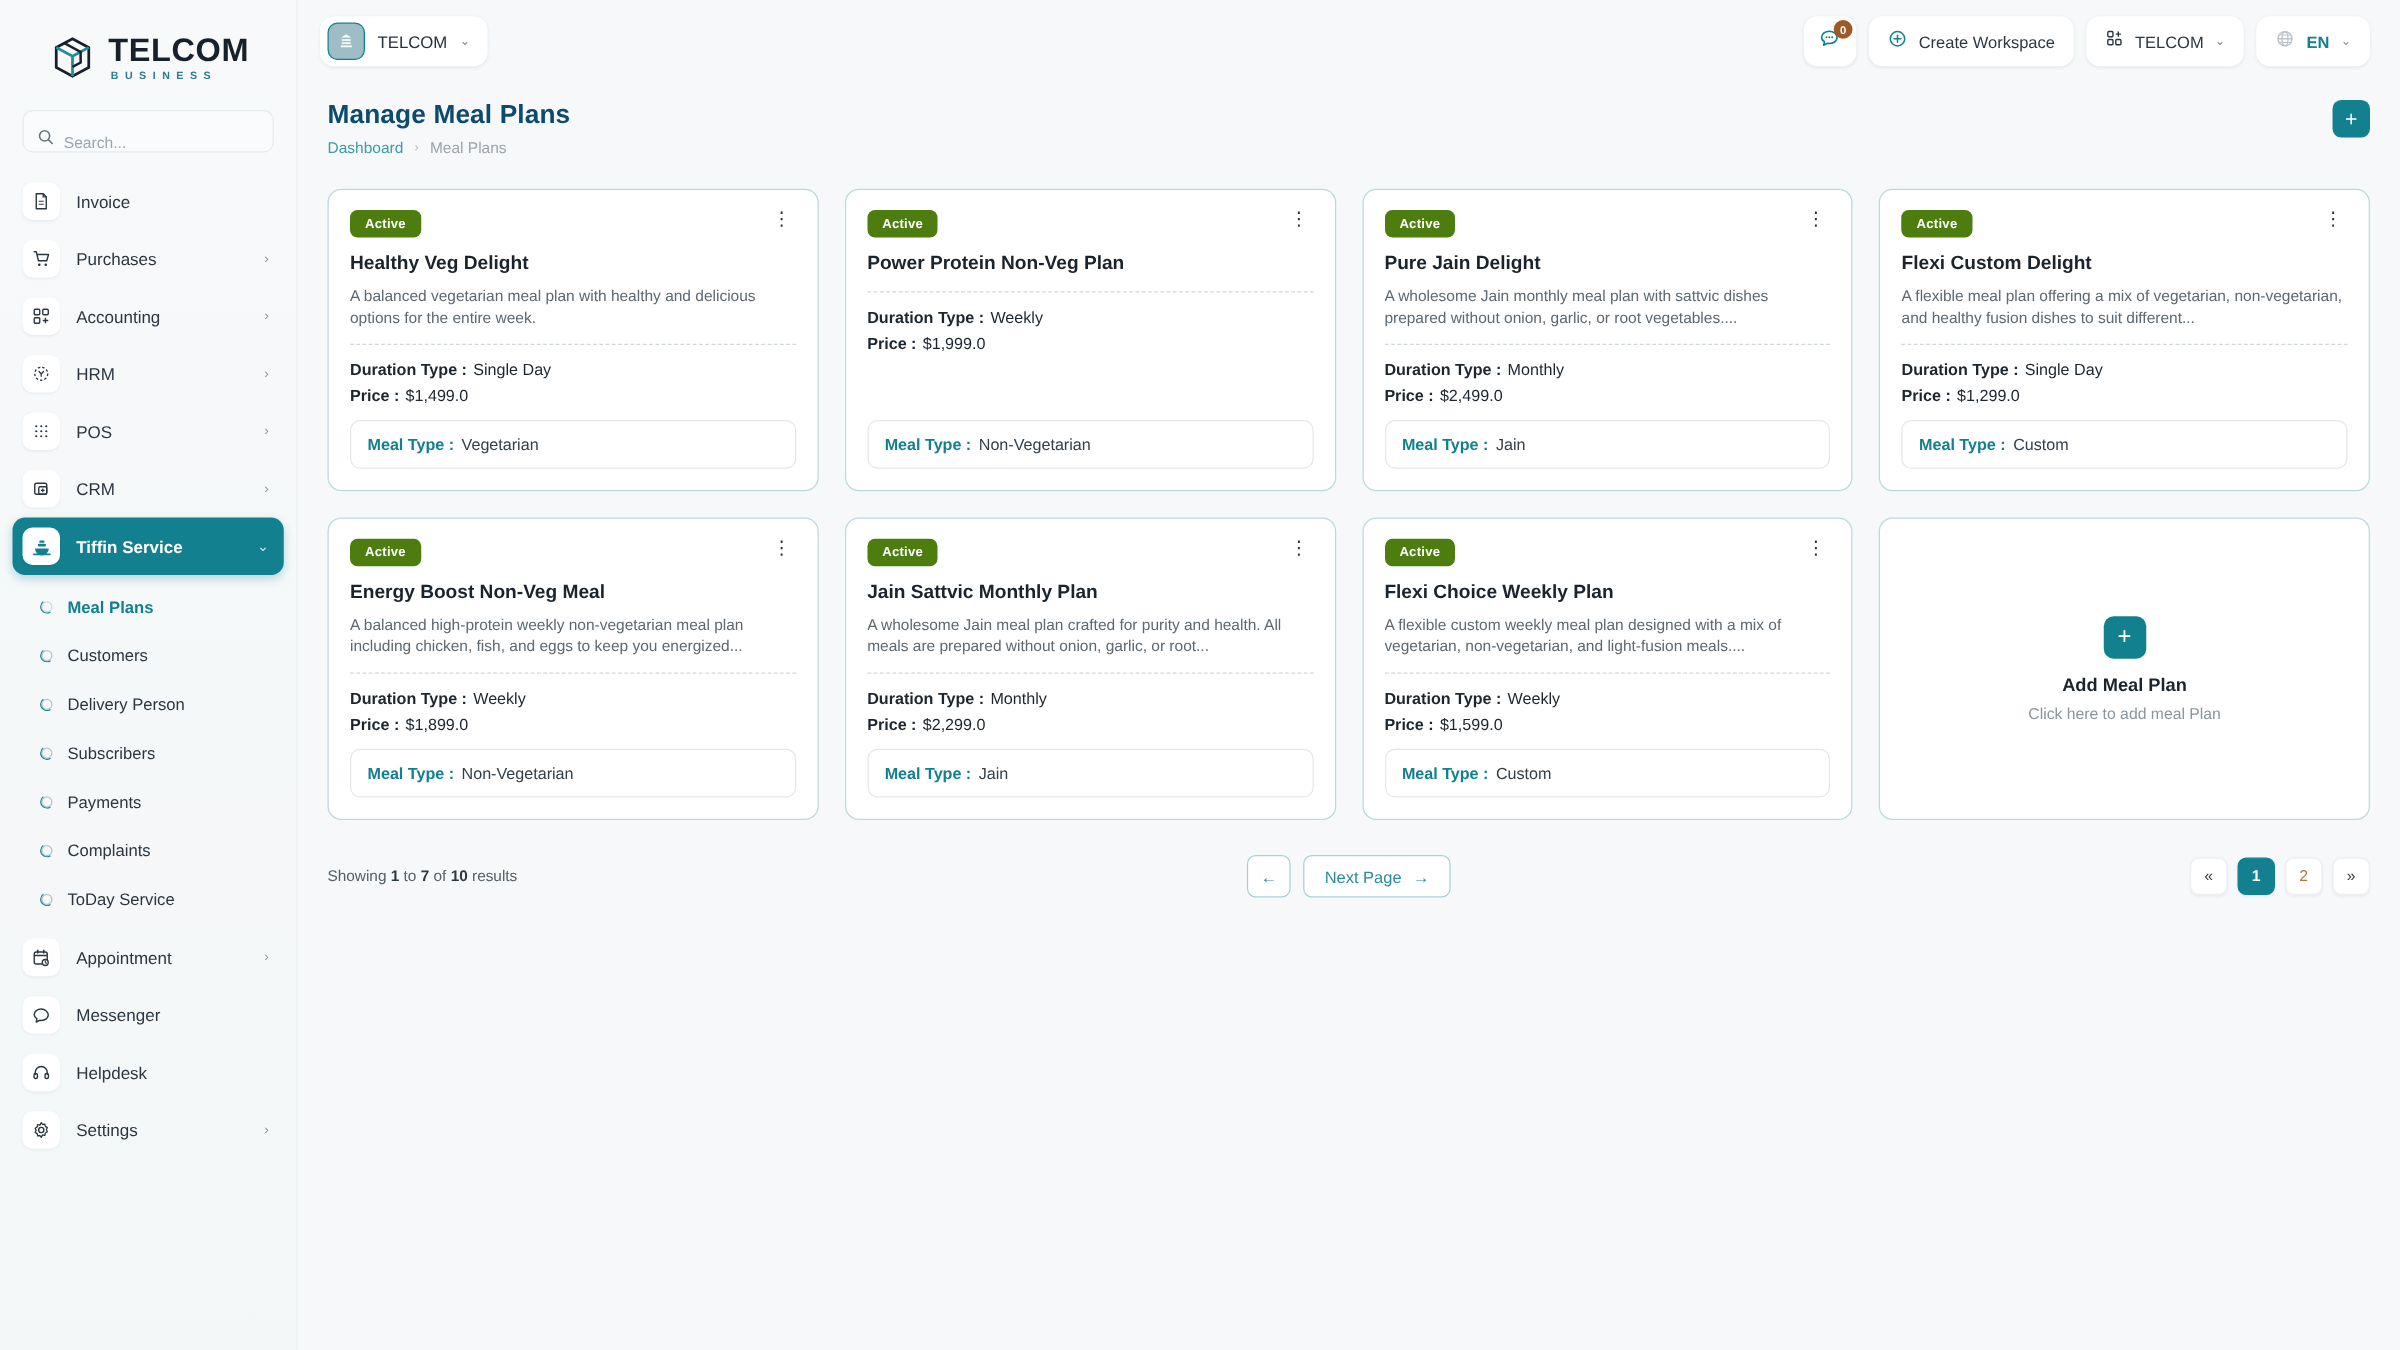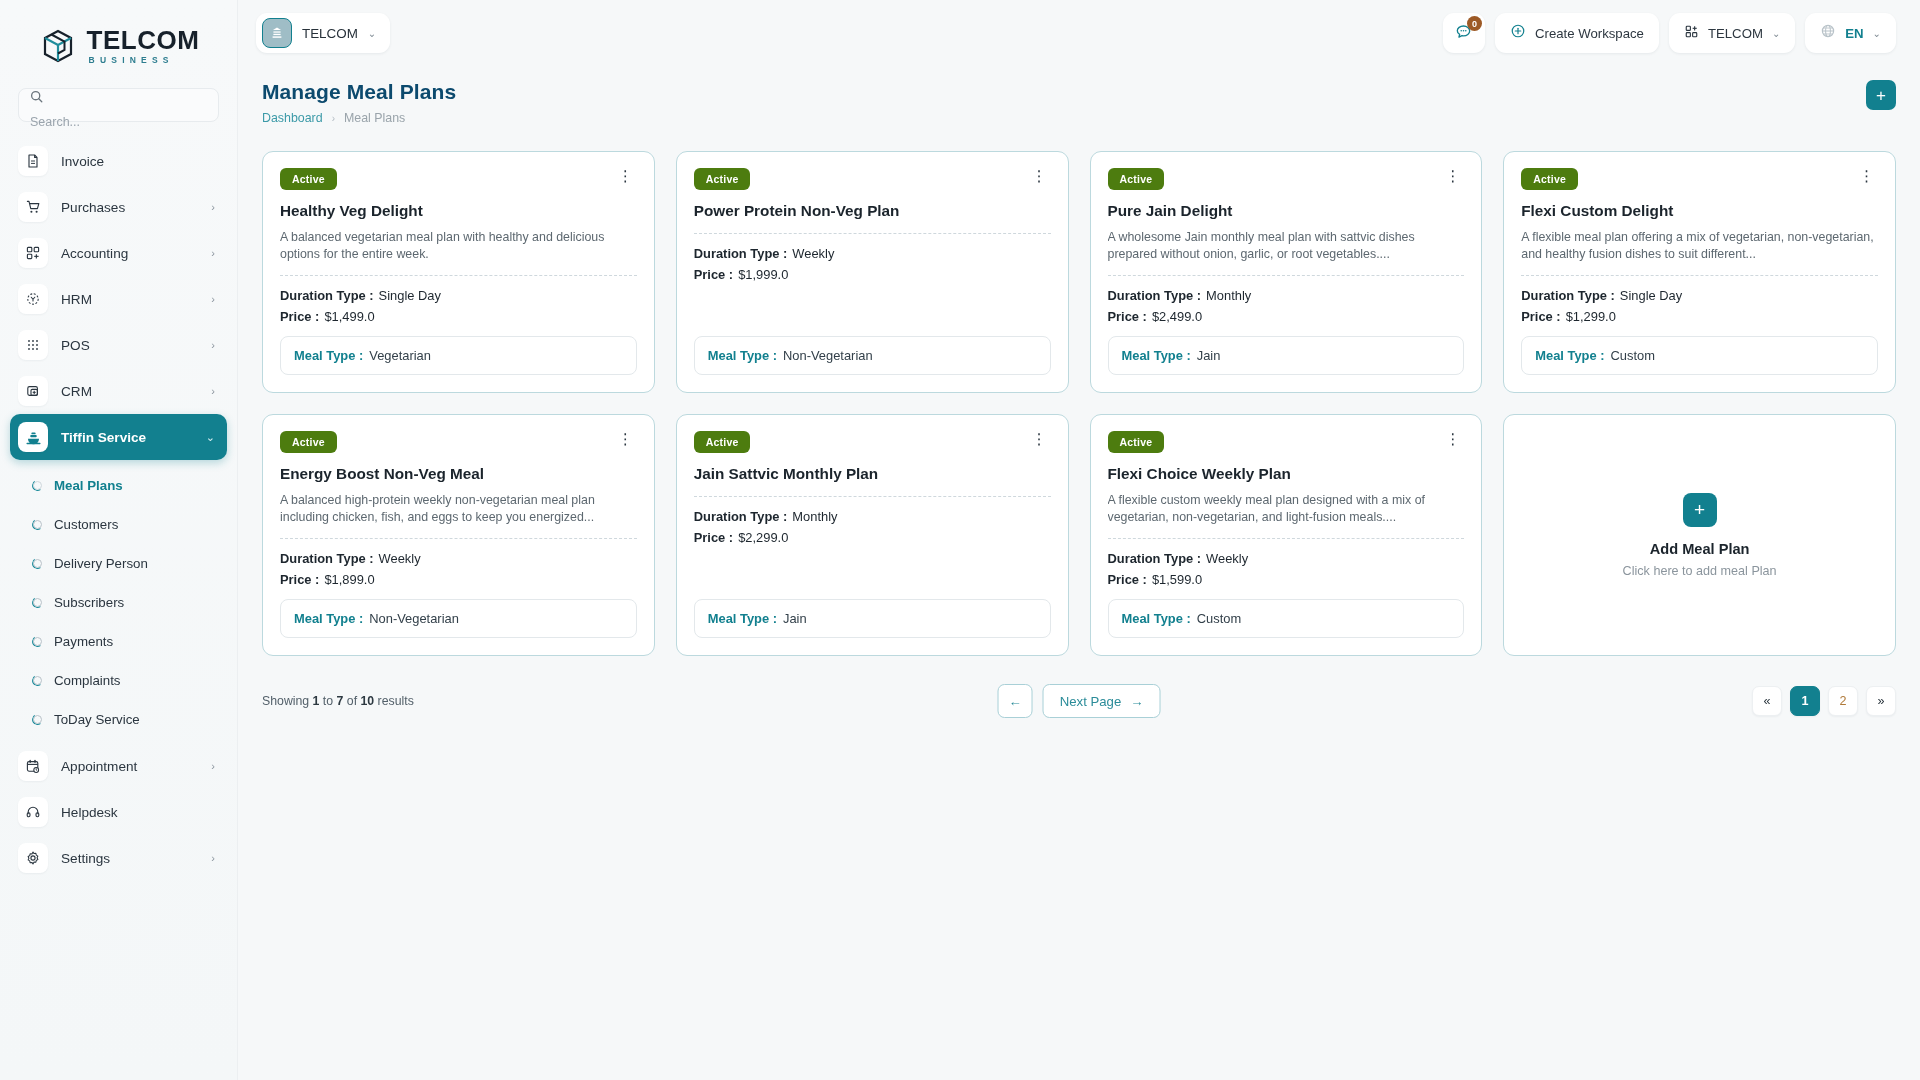--- a/index.html
+++ b/index.html
@@ -30,21 +30,21 @@
     font-size: 26px; font-weight: 700; letter-spacing: .5px;
     color: #17212b; font-family: "Liberation Sans", sans-serif;
   }
   .logo-sub {
     font-size: 8.5px; letter-spacing: 5.2px; color: #2d7d8f;
     font-weight: 700; margin-top: 3px; padding-left: 2px;
   }
   .search-box {
     margin: 2px 18px 0 18px; height: 34px;
     background: #fafbfc; border: 1px solid #e7ebee; border-radius: 8px;
-    display: flex; align-items: flex-start; gap: 8px; padding: 0 11px; flex-direction: column;
+    display: flex; align-items: flex-end; gap: 8px; padding: 0 11px;
   }
   .search-box input {
     border: none; outline: none; background: transparent;
     font-size: 12.5px; color: #5b6670; width: 100%;
     font-family: "Liberation Sans", sans-serif;
   }
   .search-box input::placeholder { color: #9aa4ad; }
 
   .nav { margin-top: 16px; flex: 1; overflow: hidden; padding-bottom: 10px;}
   .nav-item {
@@ -381,20 +381,29 @@
             <line x1="6.5" y1="2.8" x2="6.5" y2="5.6" stroke="#2b3640" stroke-width="1.4" stroke-linecap="round"></line>
             <line x1="12.5" y1="2.8" x2="12.5" y2="5.6" stroke="#2b3640" stroke-width="1.4" stroke-linecap="round"></line>
             <circle cx="14" cy="15" r="3" fill="#fff" stroke="#2b3640" stroke-width="1.3"></circle>
             <path d="M14 13.4V15l1 .8" stroke="#2b3640" stroke-width="1.1" fill="none" stroke-linecap="round"></path>
           </svg>
       </span>
       <span class="lbl">Appointment</span>
       <span class="chev">›</span>
     </div>
 
+    <div class="nav-item">
+      <span class="ico">
+        <svg width="16" height="16" viewBox="0 0 20 20">
+            <path d="M10 4c-3.9 0-7 2.4-7 5.4 0 1.7 1 3.2 2.6 4.2L5 17l3.4-1.7c.5.1 1 .15 1.6.15 3.9 0 7-2.4 7-5.4S13.9 4 10 4z" fill="none" stroke="#2b3640" stroke-width="1.4" stroke-linejoin="round"></path>
+          </svg>
+      </span>
+      <span class="lbl">Messenger</span>
+      <span class="chev"></span>
+    </div>
 
     <div class="nav-item">
       <span class="ico">
         <svg width="16" height="16" viewBox="0 0 20 20">
             <path d="M4 12v-2a6 6 0 0 1 12 0v2" fill="none" stroke="#2b3640" stroke-width="1.4" stroke-linecap="round"></path>
             <rect x="2.8" y="11" width="3.4" height="5" rx="1.5" fill="none" stroke="#2b3640" stroke-width="1.4"></rect>
             <rect x="13.8" y="11" width="3.4" height="5" rx="1.5" fill="none" stroke="#2b3640" stroke-width="1.4"></rect>
           </svg>
       </span>
       <span class="lbl">Helpdesk</span>
@@ -599,20 +608,21 @@
           <b>Meal Type :</b><span>Non-Vegetarian</span>
         </div>
       </div>
 
       <div class="card">
         <div class="card-top">
           <span class="status-badge">Active</span>
           <span class="kebab">⋮</span>
         </div>
         <div class="card-title">Jain Sattvic Monthly Plan</div>
+        <div class="card-desc">A wholesome Jain meal plan crafted for purity and health. All meals are prepared without onion, garlic, or root...</div>
         <div class="divider"></div>
         <div class="meta-row">
           <b>Duration Type :</b><span>Monthly</span>
         </div>
         <div class="meta-row">
           <b>Price :</b><span>$2,299.0</span>
         </div>
         <div class="mealtype-box">
           <b>Meal Type :</b><span>Jain</span>
         </div>

